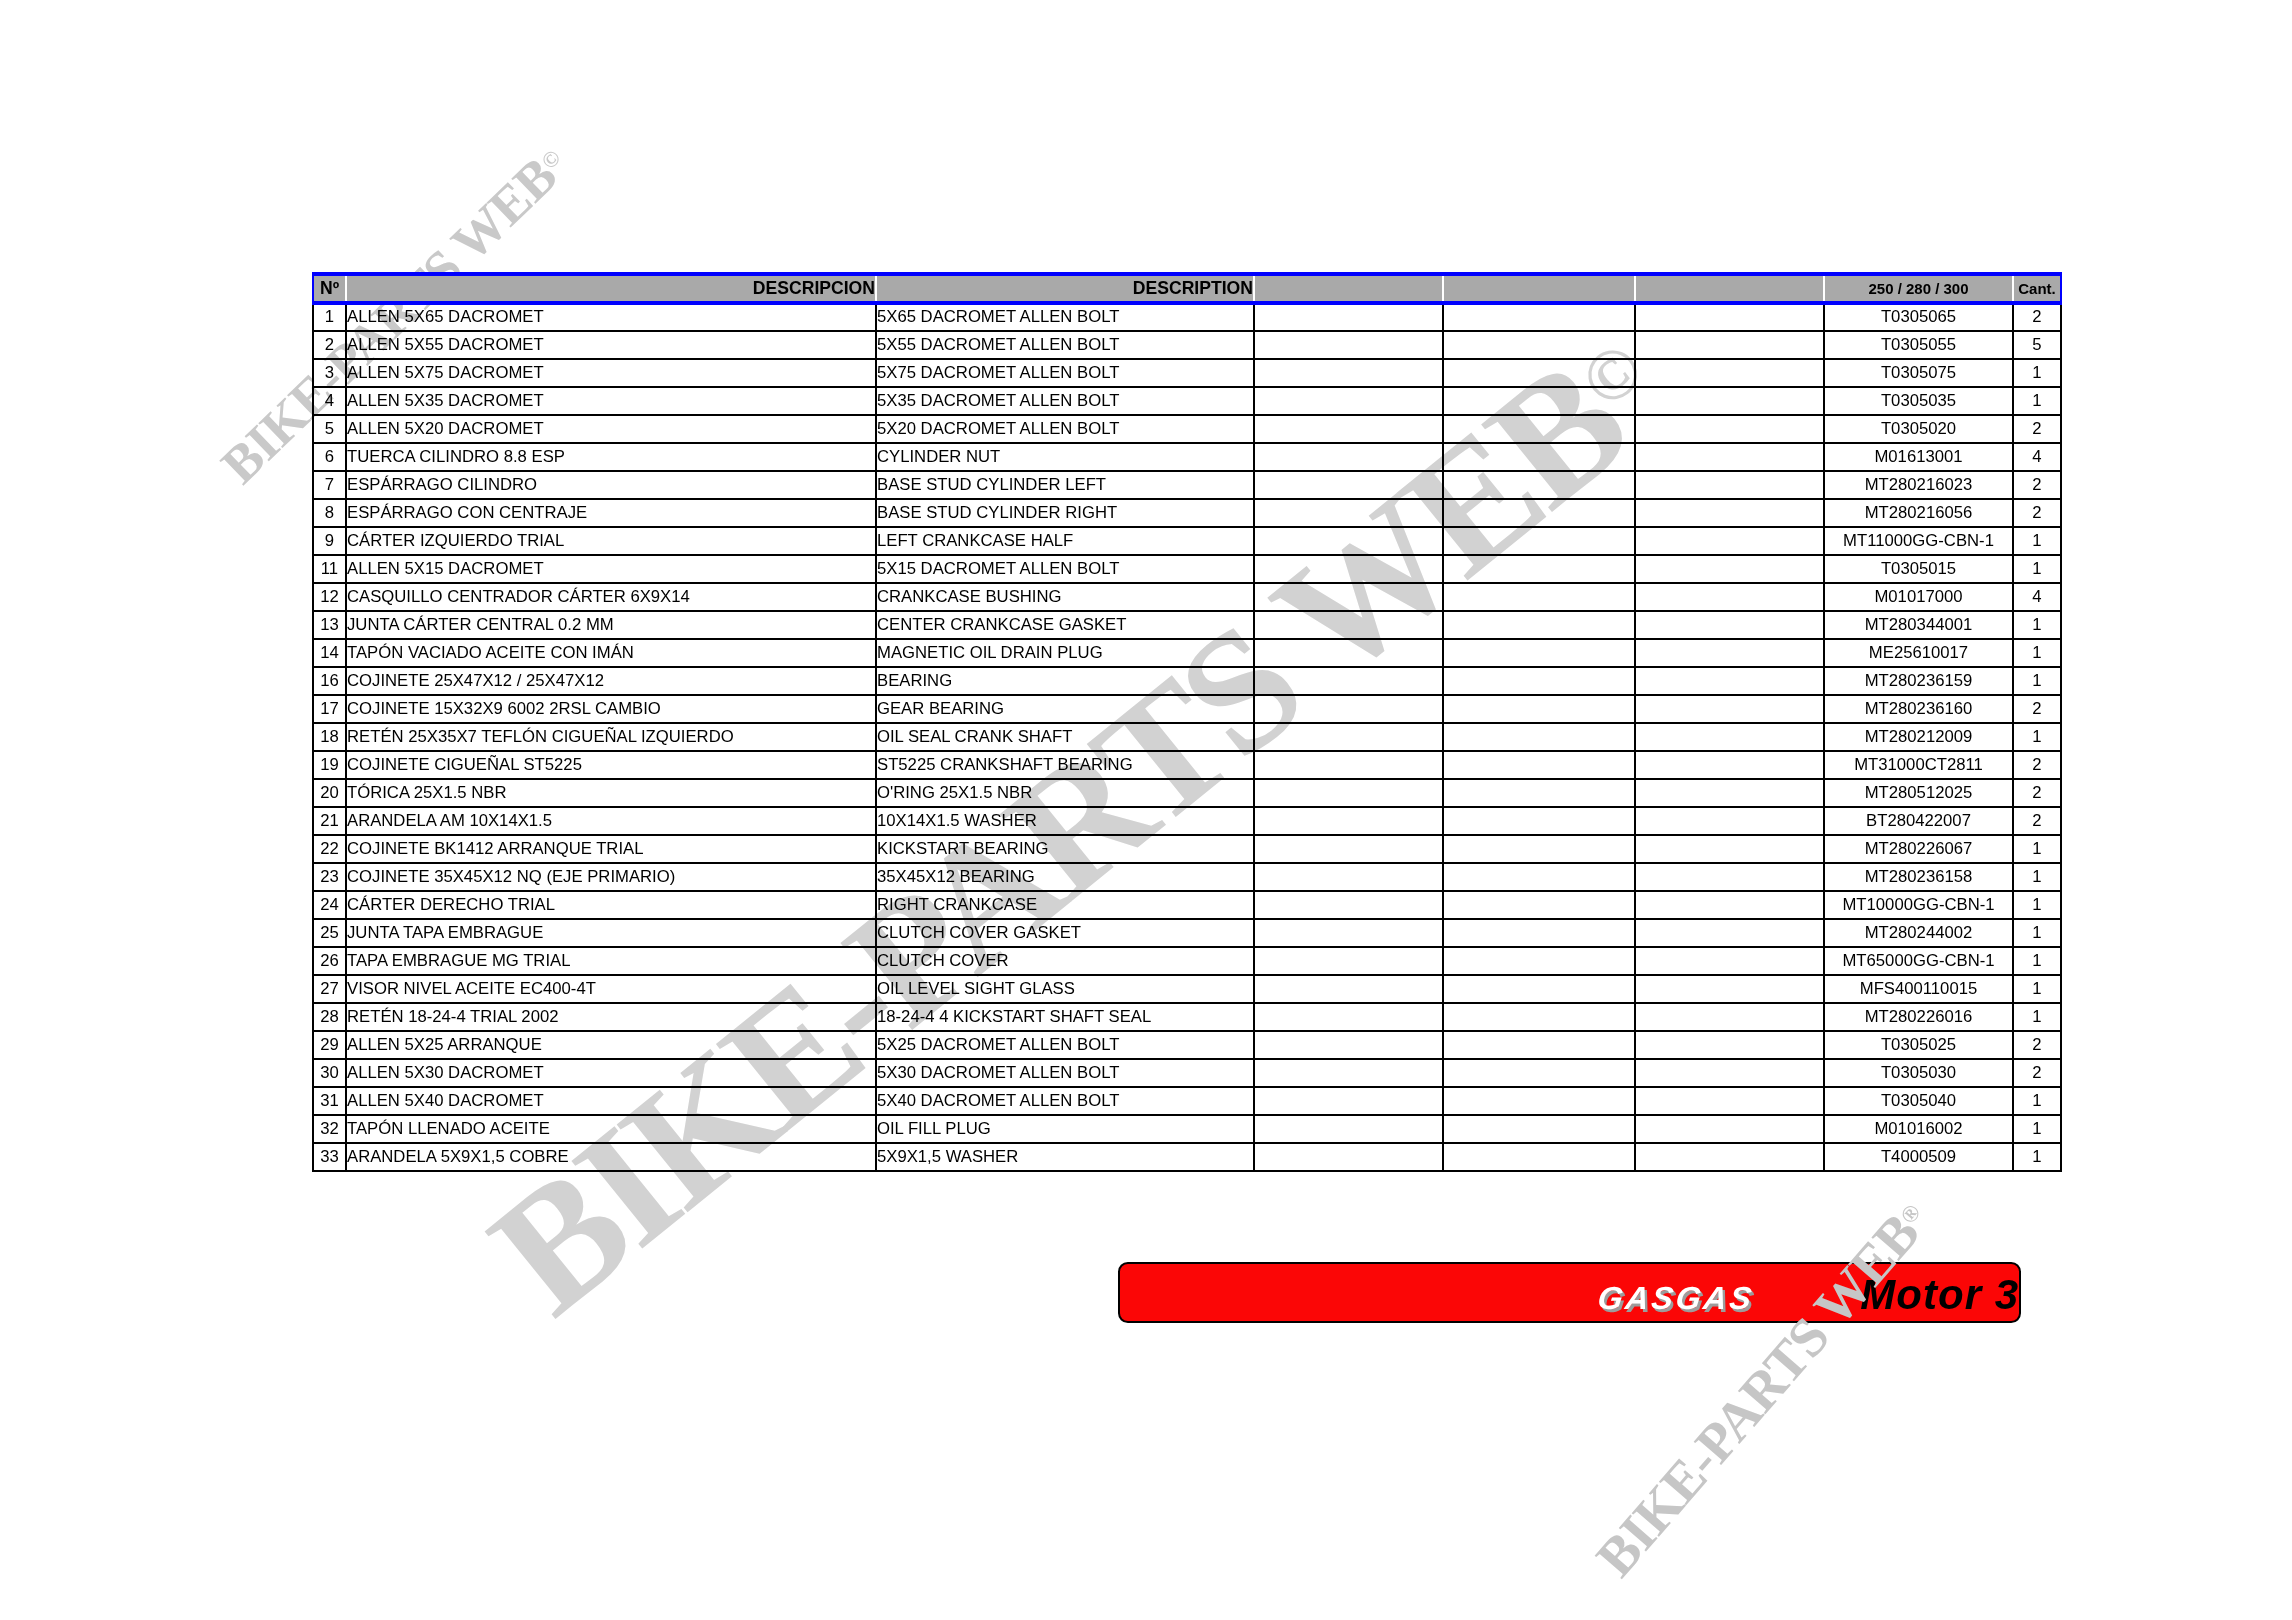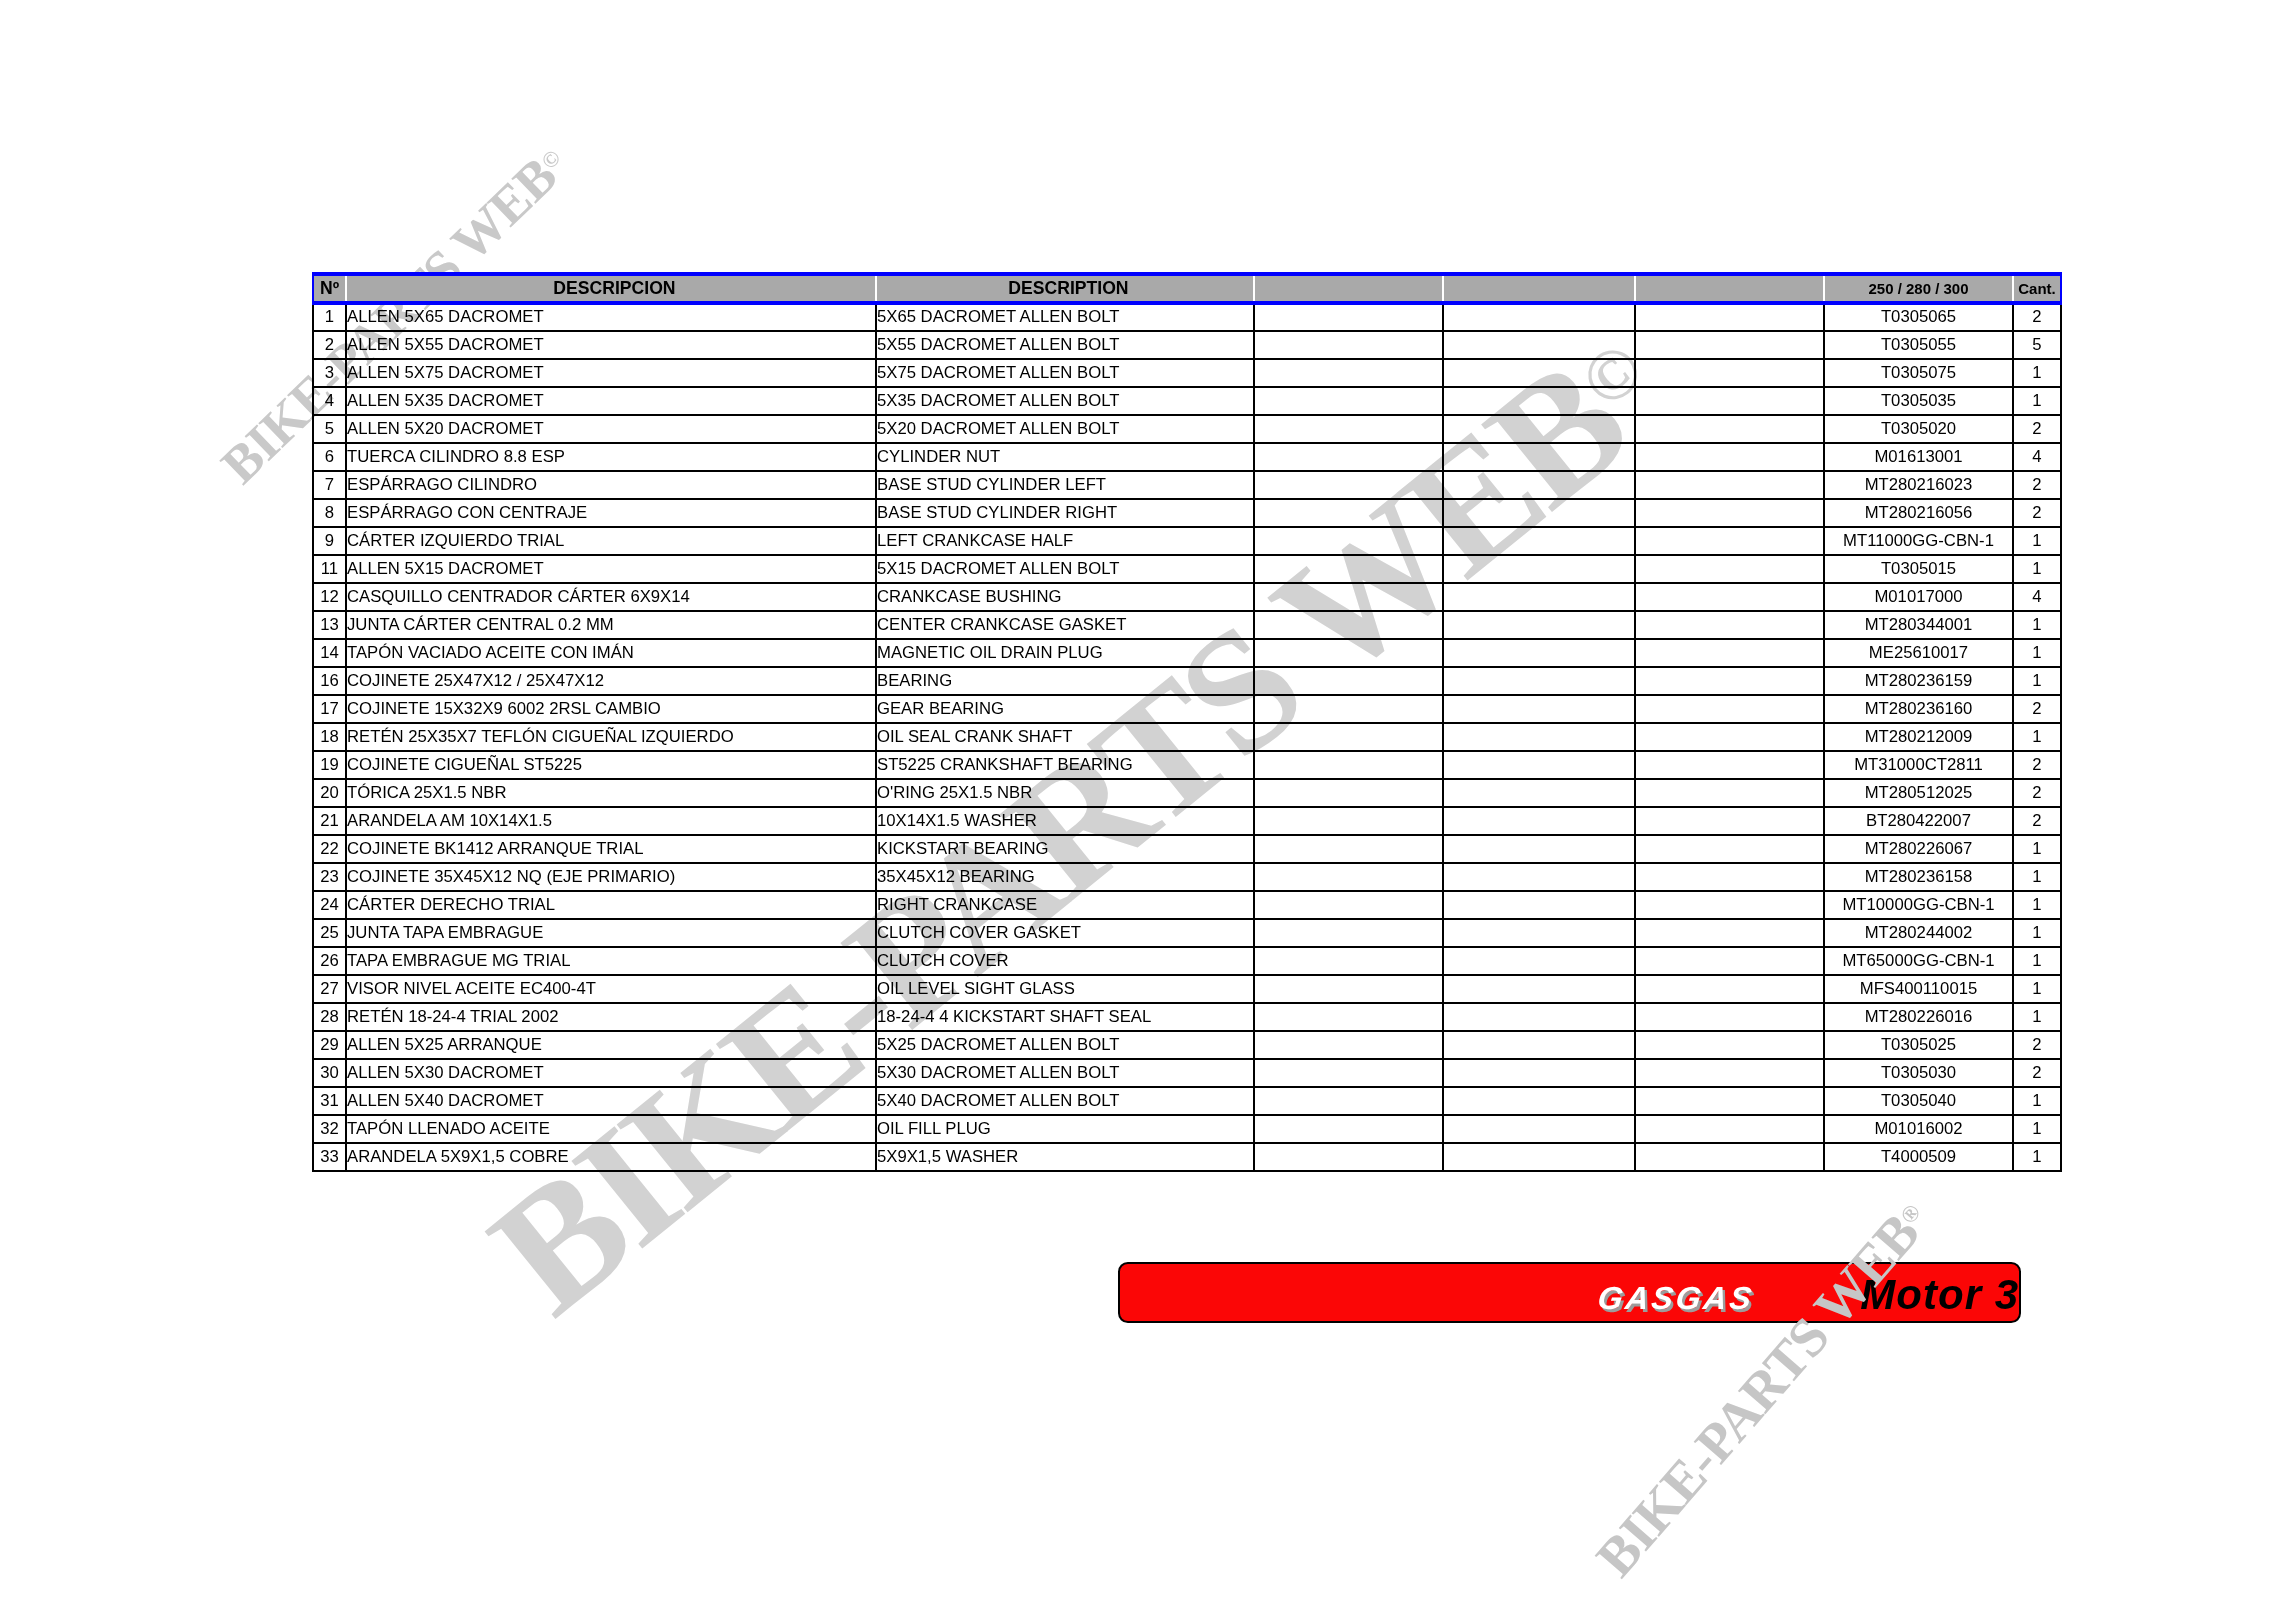--- a/index.html
+++ b/index.html
@@ -32,21 +32,21 @@
   }
   #parts-table th{
     background:#a9a9a9;height:24.5px;
     border-top:4.9px solid #0000fe;border-bottom:4.9px solid #0000fe;
     border-left:2.9px solid #ffffff;border-right:2.9px solid #ffffff;
     font-size:17.6px;font-weight:bold;color:#000;
     white-space:nowrap;overflow:hidden;padding:0;
   }
   #parts-table th:first-child{border-left:2.9px solid #0000fe;}
   #parts-table th:last-child{border-right:2.9px solid #0000fe;}
-  #parts-table th.h-left{text-align:center;padding-left:6.9px;}
+  #parts-table th.h-left{text-align:right;padding-left:6.9px;}
   #parts-table th.h-center{text-align:center;}
   #parts-table th.h-small{font-size:15px;}
   #parts-table tbody tr{height:28px;}
   #parts-table td{
     border:2px solid #000;background:transparent;
     font-size:16.7px;color:#000;vertical-align:middle;
     white-space:nowrap;overflow:hidden;padding:0;
   }
   td.c-num{text-align:center;}
   td.c-es,td.c-en{text-align:left;padding-left:6.9px;}

